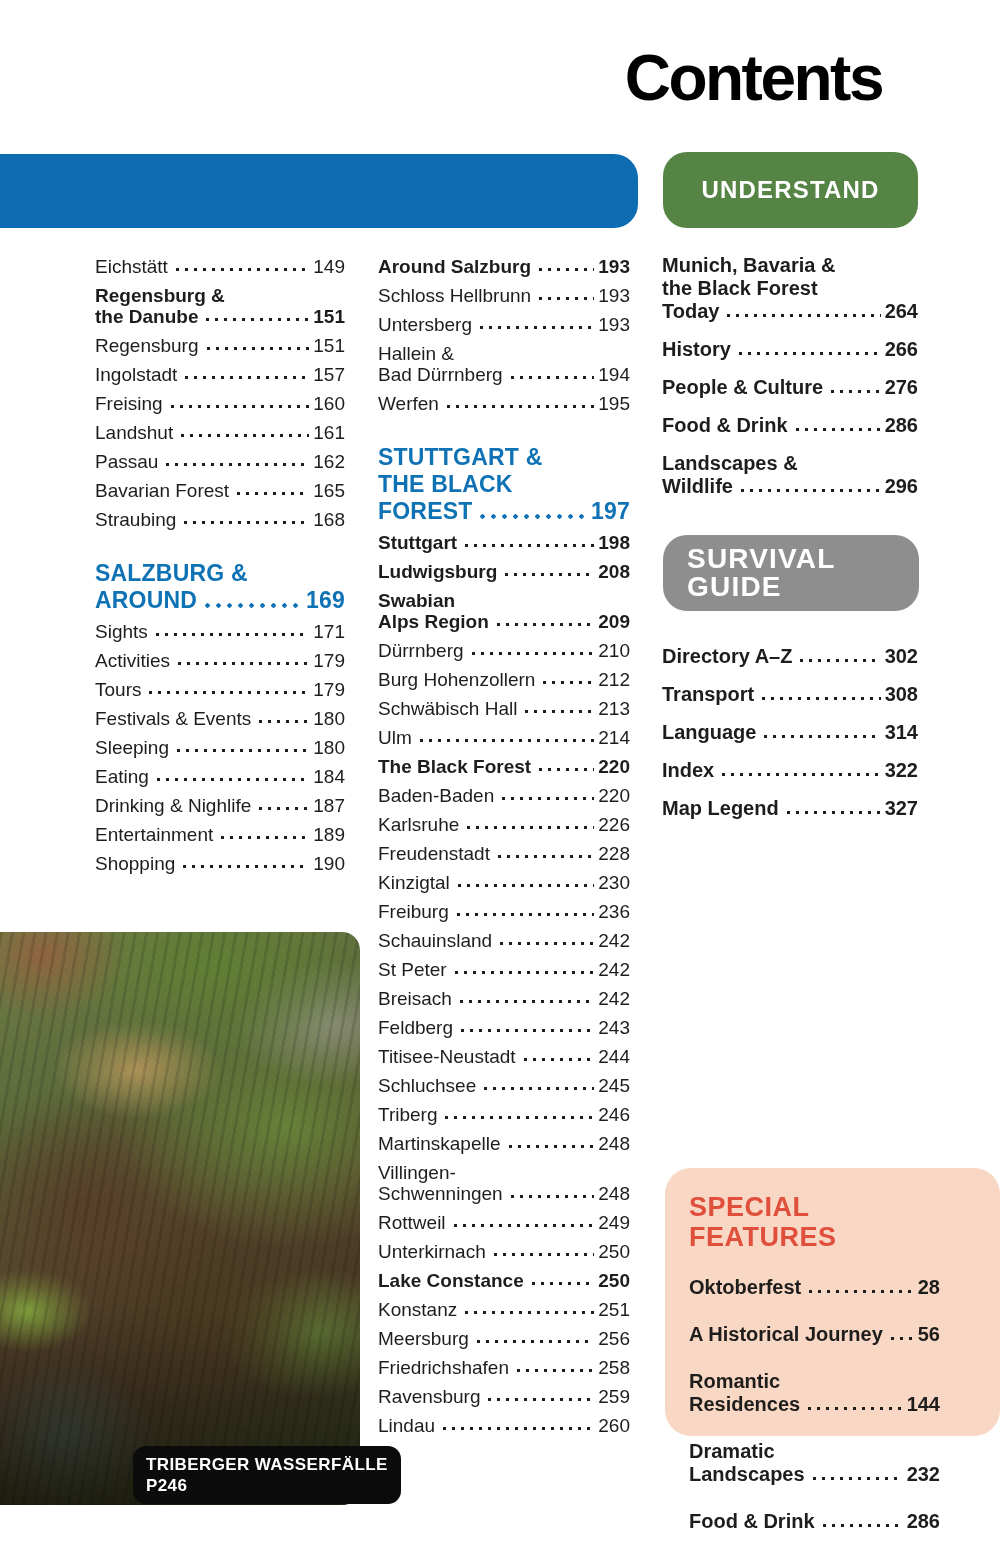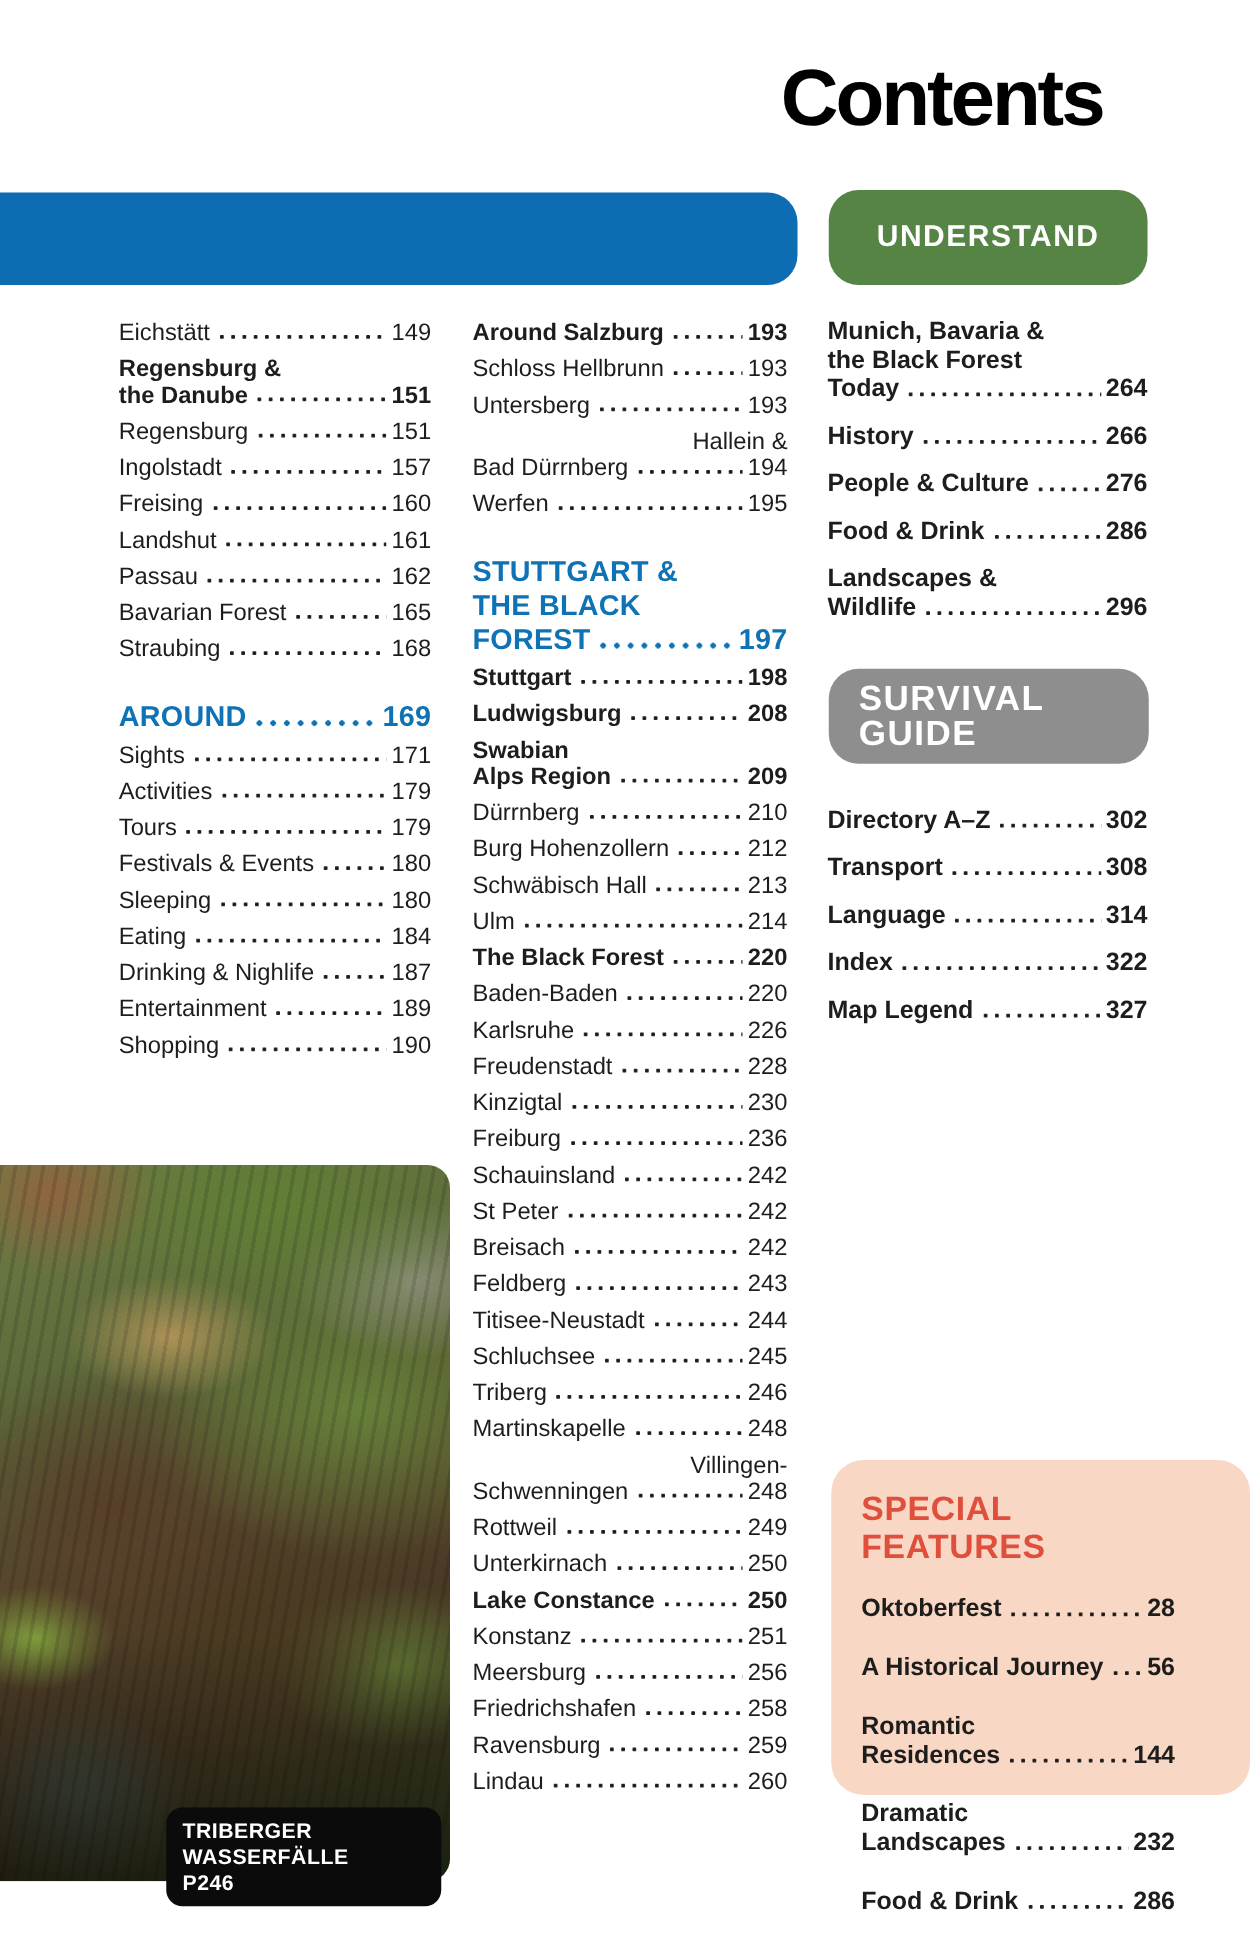--- a/index.html
+++ b/index.html
@@ -50,21 +50,21 @@
   }
 
   
   .toc-col{position:absolute;}
   #col1{left:95px;top:256px;width:250px;}
   #col2{left:378px;top:256px;width:252px;}
   #col3-understand{left:662px;top:254px;width:256px;}
   #col3-survival{left:662px;top:645px;width:256px;}
 
   .toc-row{font-size:19px;line-height:21px;margin-bottom:8px;}
-  .toc-row.normal{font-weight:normal;text-align:right;}
+  .toc-row.normal{font-weight:normal;}
   .toc-row.bold{font-weight:bold;}
   .toc-row .label-line{display:block;}
   .toc-row .leader-line{display:flex;align-items:baseline;}
   .toc-row .label{white-space:nowrap;}
   .toc-row .dots{
     flex:1 1 auto;min-width:8px;align-self:flex-end;height:15px;
     margin:0 2px 0 5px;
     background-image:radial-gradient(circle,#1d1d1b 1.5px,transparent 1.9px);
     background-size:9px 9px;background-repeat:repeat-x;
     background-position:left bottom 3px;
@@ -117,21 +117,21 @@
       linear-gradient(160deg,#6f7d45 0%,#5c6a3b 28%,#54422b 52%,#463723 72%,#32401f 100%);
   }
   .photo::after{
     content:"";position:absolute;inset:0;
     background:
       repeating-linear-gradient(100deg, rgba(0,0,0,.12) 0 3px, transparent 3px 11px),
       linear-gradient(to top, rgba(18,22,10,.55), transparent 35%);
     mix-blend-mode:multiply;
   }
   .photo-caption{
-    position:absolute;left:133px;top:1446px;width:220px;
+    position:absolute;left:133px;top:1446px;width:268px;
     background:#0b0b0b;color:#fff;border-radius:13px;
     padding:8px 13px;font-size:17px;font-weight:bold;line-height:21px;
     letter-spacing:0.4px;white-space:pre-line;z-index:2;
   }
 </style>
 </head>
 <body>
 
 <div class="page">
 
@@ -200,20 +200,21 @@
         </div>
       </div>
       <div class="toc-row normal">
         <div class="leader-line">
           <span class="label">Straubing</span>
           <span class="dots"></span>
           <span class="page-num">168</span>
         </div>
       </div>
       <div class="toc-row heading">
+        <div class="label-line">SALZBURG &amp;</div>
         <div class="leader-line">
           <span class="label">AROUND</span>
           <span class="dots"></span>
           <span class="page-num">169</span>
         </div>
       </div>
       <div class="toc-row normal">
         <div class="leader-line">
           <span class="label">Sights</span>
           <span class="dots"></span>

